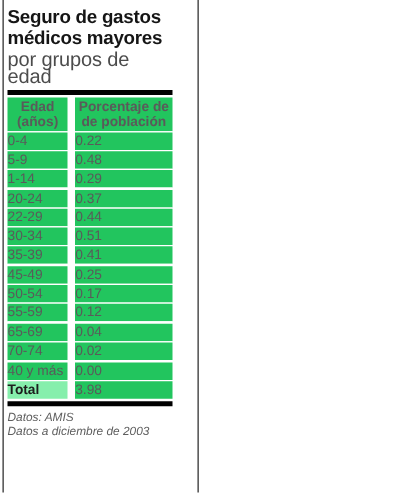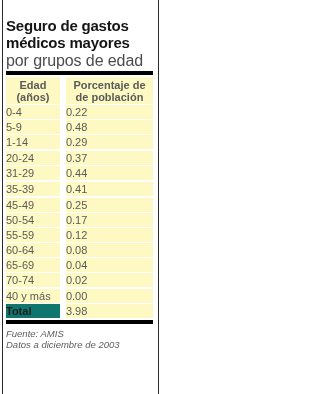--- a/index.html
+++ b/index.html
@@ -22,22 +22,22 @@
     bottom: 0;
     width: 1px;
     background: #2b2b2b;
   }
   .frame-rule.left  { left: 2px; }
   .frame-rule.right { left: 158px; }
 
   .inner {
     position: absolute;
     left: 6px;
-    top: 12px;
-    width: 147px;
+    top: 0;
+    width: 132px;
   }
 
   
   .title {
     font-size: 15px;
     line-height: 17px;
     font-weight: bold;
     color: #151515;
     letter-spacing: -0.2px;
     padding-top: 5px;
@@ -67,21 +67,21 @@
     border-spacing: 0;
     margin-top: 2px;
   }
   .table td, .table th {
     padding: 0;
     vertical-align: top;
   }
   .col-gap { width: 6px; }
 
   .cell {
-    background: #fef9c3;
+    background: #22c55e;
     color: #5a5a5a;
     font-size: 11px;
     line-height: 14px;
     padding: 0px 0 1px 5px;
     height: 14px;
     box-sizing: content-box;
     white-space: nowrap;
   }
   .spacer-row td { height: 1px; background: #ffffff; padding: 0; font-size: 0; line-height: 0; }
 
@@ -90,21 +90,21 @@
     line-height: 12px;
     color: #5a5a5a;
     height: 25px;
     padding-top: 2px;
   }
   .cell.head span { display: block; }
 
   .cell.total {
     font-weight: bold;
     color: #1d1d1d;
-    background: #0f766e;
+    background: #86efac;
   }
   .cell.total-val {
     font-weight: normal;
     color: #5a5a5a;
   }
 
   
   .footer {
     font-size: 9.5px;
     line-height: 11px;
@@ -192,30 +192,35 @@
         <td class="col-gap"></td>
         <td class="cell">0.37</td>
       </tr>
       <tr class="spacer-row">
           <td></td>
           <td></td>
           <td></td>
         </tr>
 
       <tr>
-        <td class="cell">31-29</td>
+        <td class="cell">22-29</td>
         <td class="col-gap"></td>
         <td class="cell">0.44</td>
       </tr>
       <tr class="spacer-row">
           <td></td>
           <td></td>
           <td></td>
         </tr>
 
+      <tr>
+        <td class="cell">30-34</td>
+        <td class="col-gap"></td>
+        <td class="cell">0.51</td>
+      </tr>
       <tr class="spacer-row">
           <td></td>
           <td></td>
           <td></td>
         </tr>
 
       <tr>
         <td class="cell">35-39</td>
         <td class="col-gap"></td>
         <td class="cell">0.41</td>
@@ -258,25 +263,20 @@
         <td class="cell">55-59</td>
         <td class="col-gap"></td>
         <td class="cell">0.12</td>
       </tr>
       <tr class="spacer-row">
           <td></td>
           <td></td>
           <td></td>
         </tr>
 
-      <tr>
-        <td class="cell">60-64</td>
-        <td class="col-gap"></td>
-        <td class="cell">0.08</td>
-      </tr>
       <tr class="spacer-row">
           <td></td>
           <td></td>
           <td></td>
         </tr>
 
       <tr>
         <td class="cell">65-69</td>
         <td class="col-gap"></td>
         <td class="cell">0.04</td>
@@ -320,17 +320,17 @@
         <td class="col-gap"></td>
         <td class="cell total-val">3.98</td>
       </tr>
 
     </tbody>
   </table>
 
   <div class="rule-black bottom"></div>
 
   <div class="footer">
-    <div>Fuente: AMIS</div>
+    <div>Datos: AMIS</div>
     <div>Datos a diciembre de 2003</div>
   </div>
 
 </div>
 
 </body></html>

